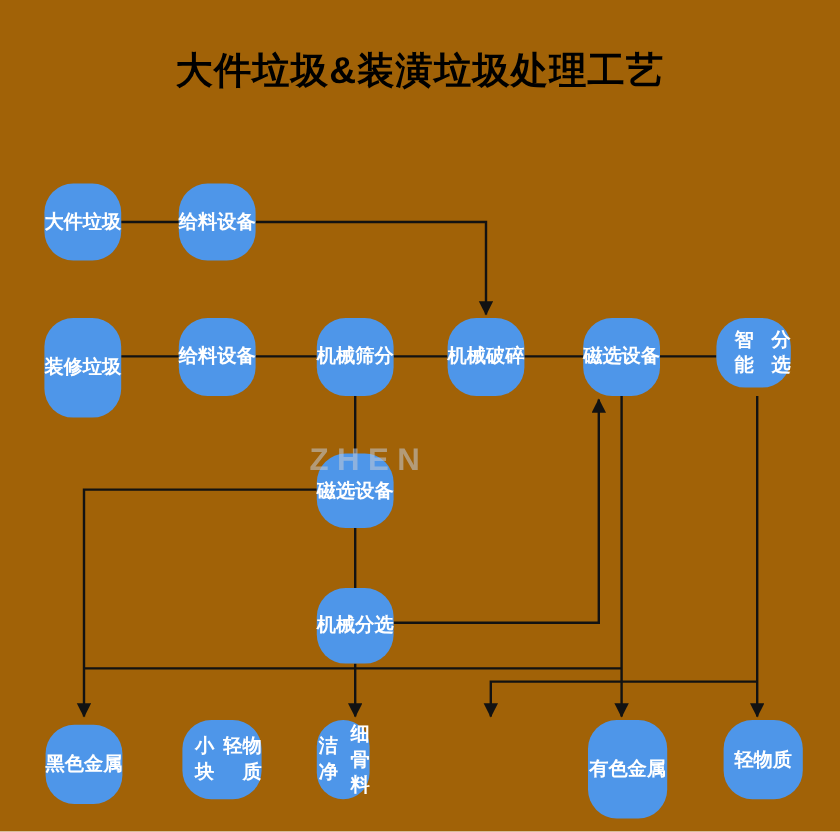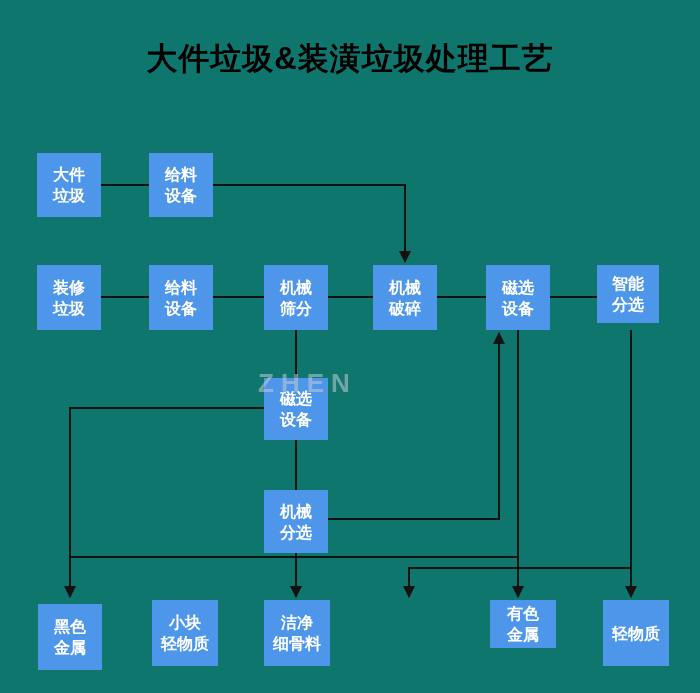--- a/index.html
+++ b/index.html
@@ -1,20 +1,20 @@
 <!DOCTYPE html>
 <html><head>
 <meta charset="utf-8">
 <style>
   html,body{margin:0;padding:0;background:#ffffff;}
   #stage{
     position:relative;
     width:700px;
     height:693px;
-    background:#0f766e;
+    background:#a16207;
     overflow:hidden;
     font-family:"Liberation Sans", sans-serif;
   }
   #page-title{
     position:absolute;
     top:38px; left:0; right:0;
     margin:0;
     text-align:center;
     font-size:31px;
     font-weight:800;
@@ -22,30 +22,31 @@
     color:var(--title-color,#000);
   }
   #edge-layer{
     position:absolute;
     left:0; top:0;
     width:700px; height:693px;
   }
   .node{
     position:absolute;
     display:flex;
-    flex-direction:column;
+    flex-direction:row;
     align-items:center;
     justify-content:center;
     background:var(--node-fill,#4E96E9);
     color:var(--node-text,#fff);
     font-size:16px;
     font-weight:bold;
     line-height:21px;
     text-align:right;
     z-index:2;
+    border-radius:24px;
   }
   #watermark{
     position:absolute;
     left:258px;
     top:368px;
     z-index:3;
     font-size:26px;
     font-weight:bold;
     letter-spacing:7px;
     color:rgba(195,203,214,0.55);
@@ -87,21 +88,21 @@
 
   <div id="watermark">ZHEN</div>
 <div class="node" style="left: 37px; top: 153px; width: 64px; height: 64px;">
       <span>大件</span>
       <span>垃圾</span>
     </div>
     <div class="node" style="left: 149px; top: 153px; width: 64px; height: 64px;">
       <span>给料</span>
       <span>设备</span>
     </div>
-    <div class="node" style="left: 37px; top: 265px; width: 64px; height: 65px;">
+    <div class="node" style="left: 37px; top: 265px; width: 64px; height: 83px;">
       <span>装修</span>
       <span>垃圾</span>
     </div>
     <div class="node" style="left: 149px; top: 265px; width: 64px; height: 65px;">
       <span>给料</span>
       <span>设备</span>
     </div>
     <div class="node" style="left: 264px; top: 265px; width: 64px; height: 65px;">
       <span>机械</span>
       <span>筛分</span>
@@ -127,24 +128,24 @@
       <span>分选</span>
     </div>
     <div class="node" style="left: 38px; top: 604px; width: 64px; height: 66px;">
       <span>黑色</span>
       <span>金属</span>
     </div>
     <div class="node" style="left: 152px; top: 600px; width: 66px; height: 66px;">
       <span>小块</span>
       <span>轻物质</span>
     </div>
-    <div class="node" style="left: 264px; top: 600px; width: 66px; height: 66px;">
+    <div class="node" style="left: 264px; top: 600px; width: 44px; height: 66px;">
       <span>洁净</span>
       <span>细骨料</span>
     </div>
-    <div class="node" style="left: 490px; top: 600px; width: 66px; height: 48px;">
+    <div class="node" style="left: 490px; top: 600px; width: 66px; height: 82px;">
       <span>有色</span>
       <span>金属</span>
     </div>
     <div class="node" style="left: 603px; top: 600px; width: 66px; height: 66px;">
       <span>轻物质</span>
     </div>
   </div>
 
 </body></html>

